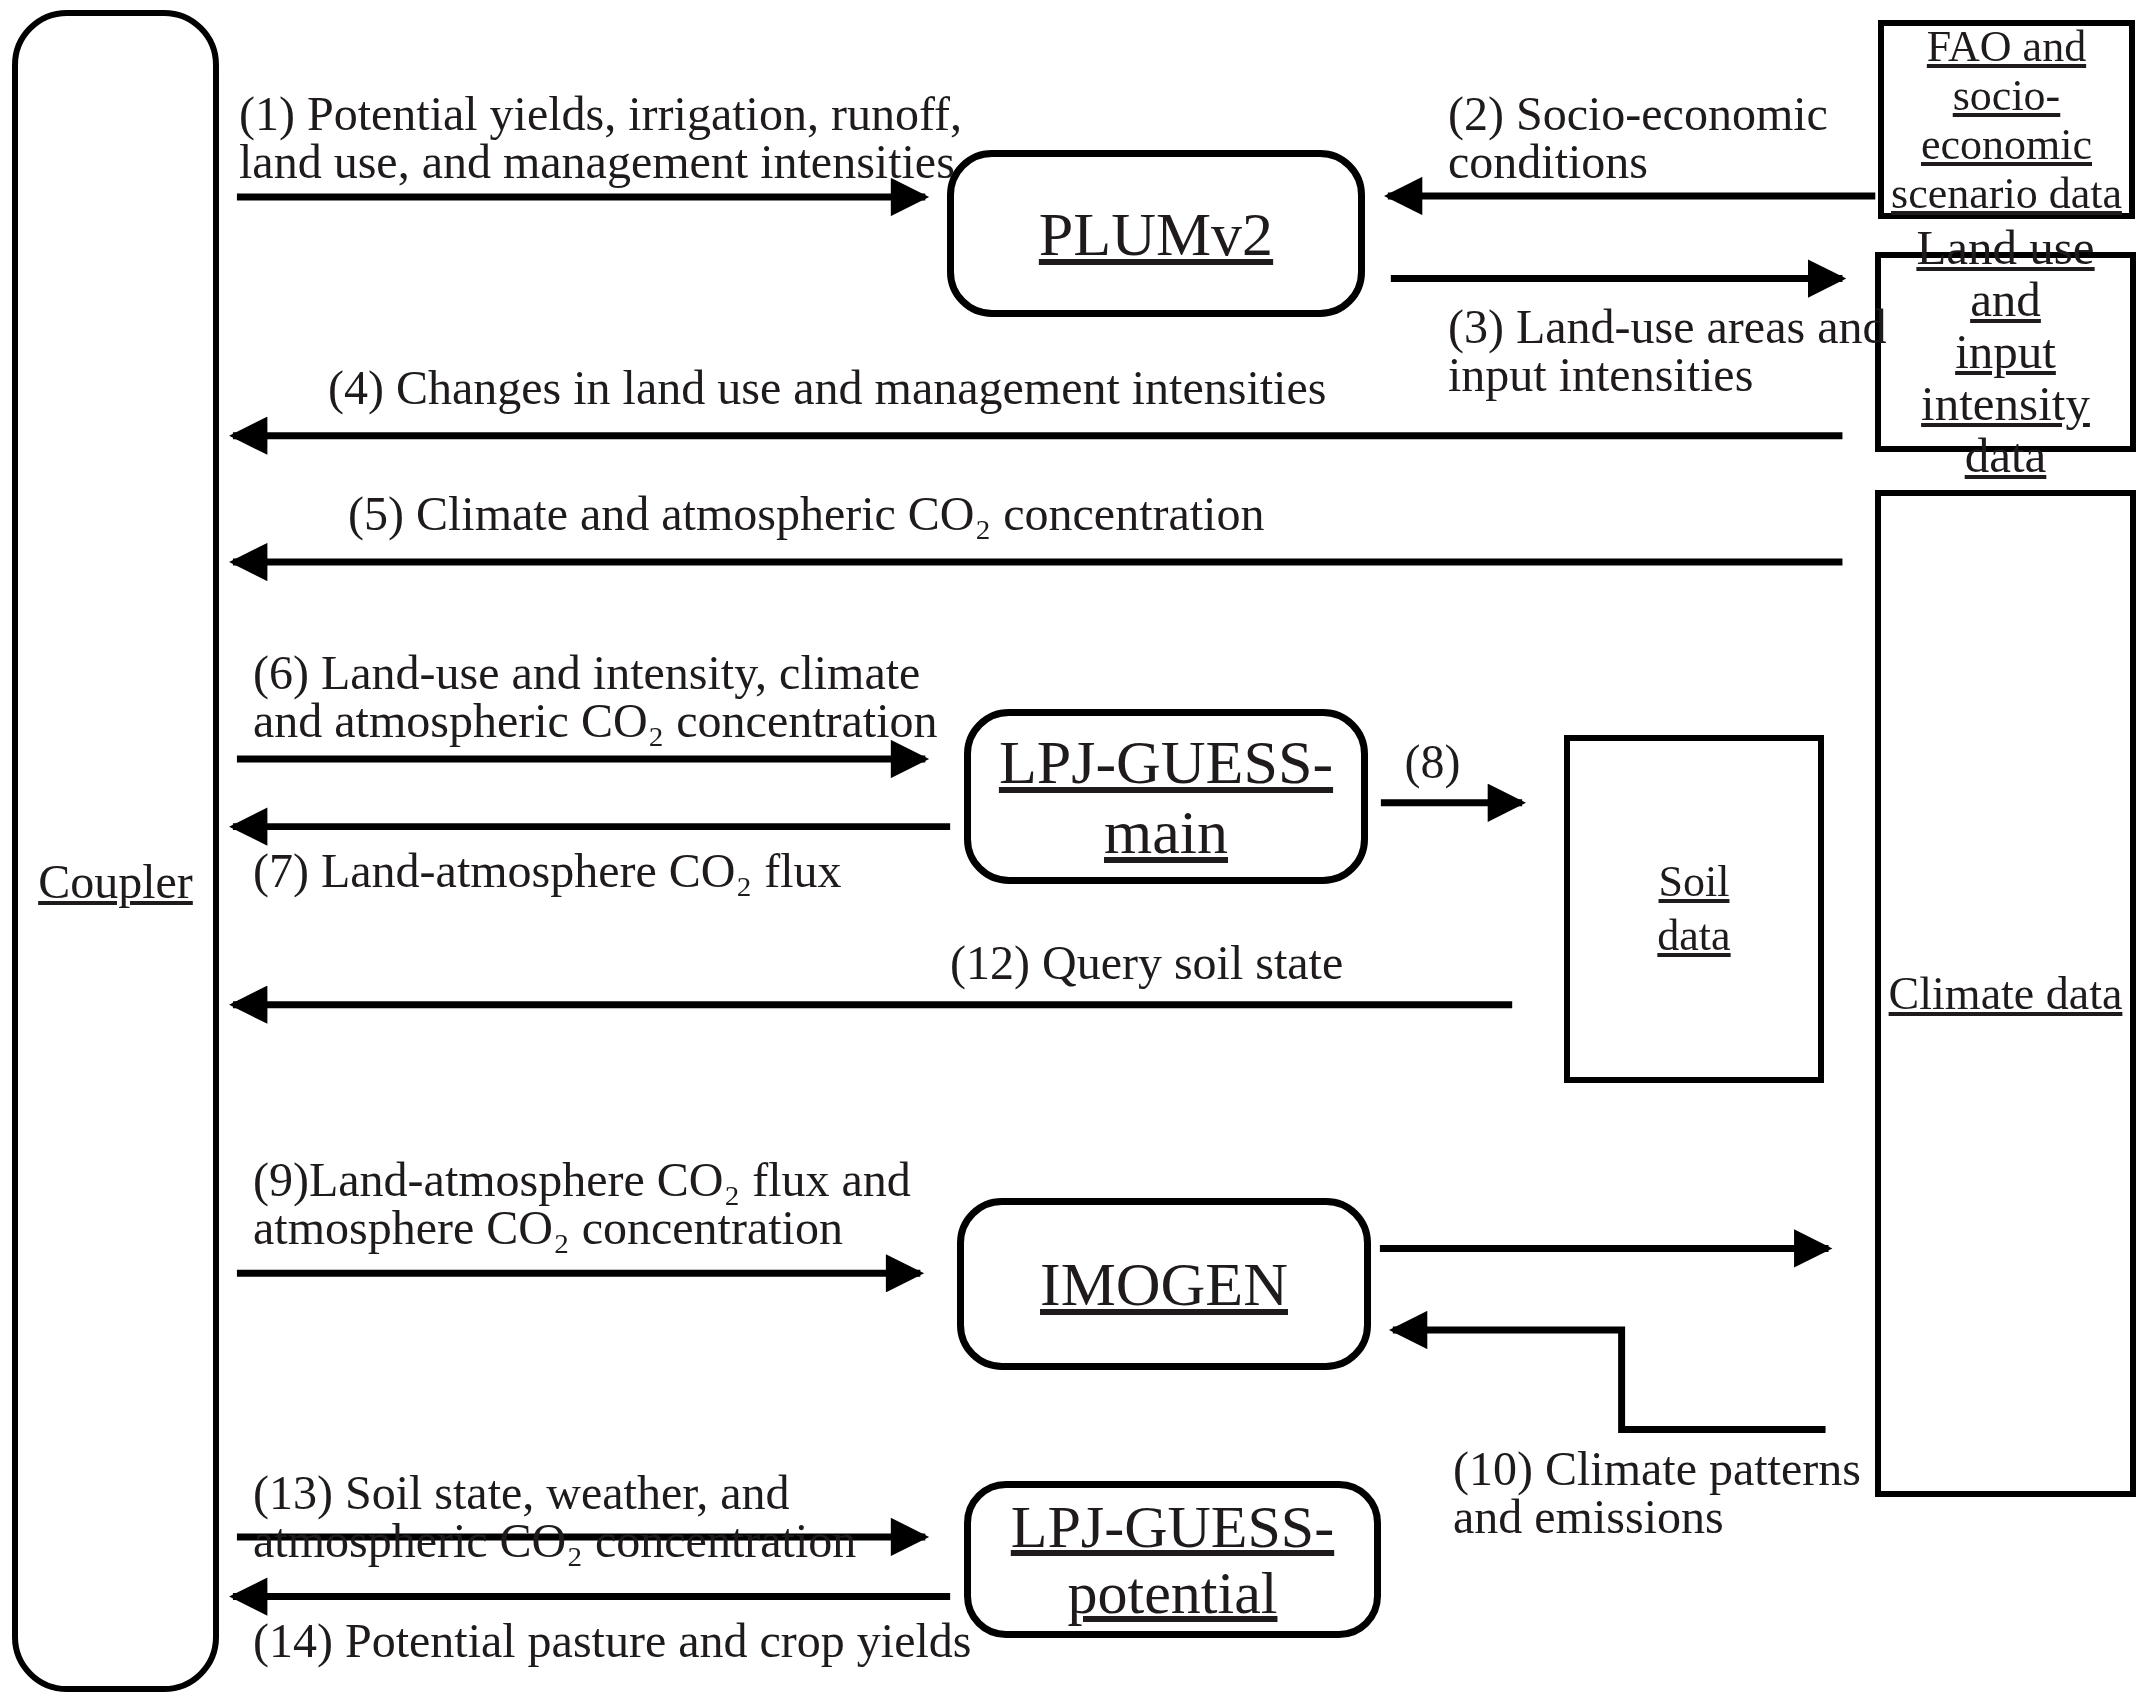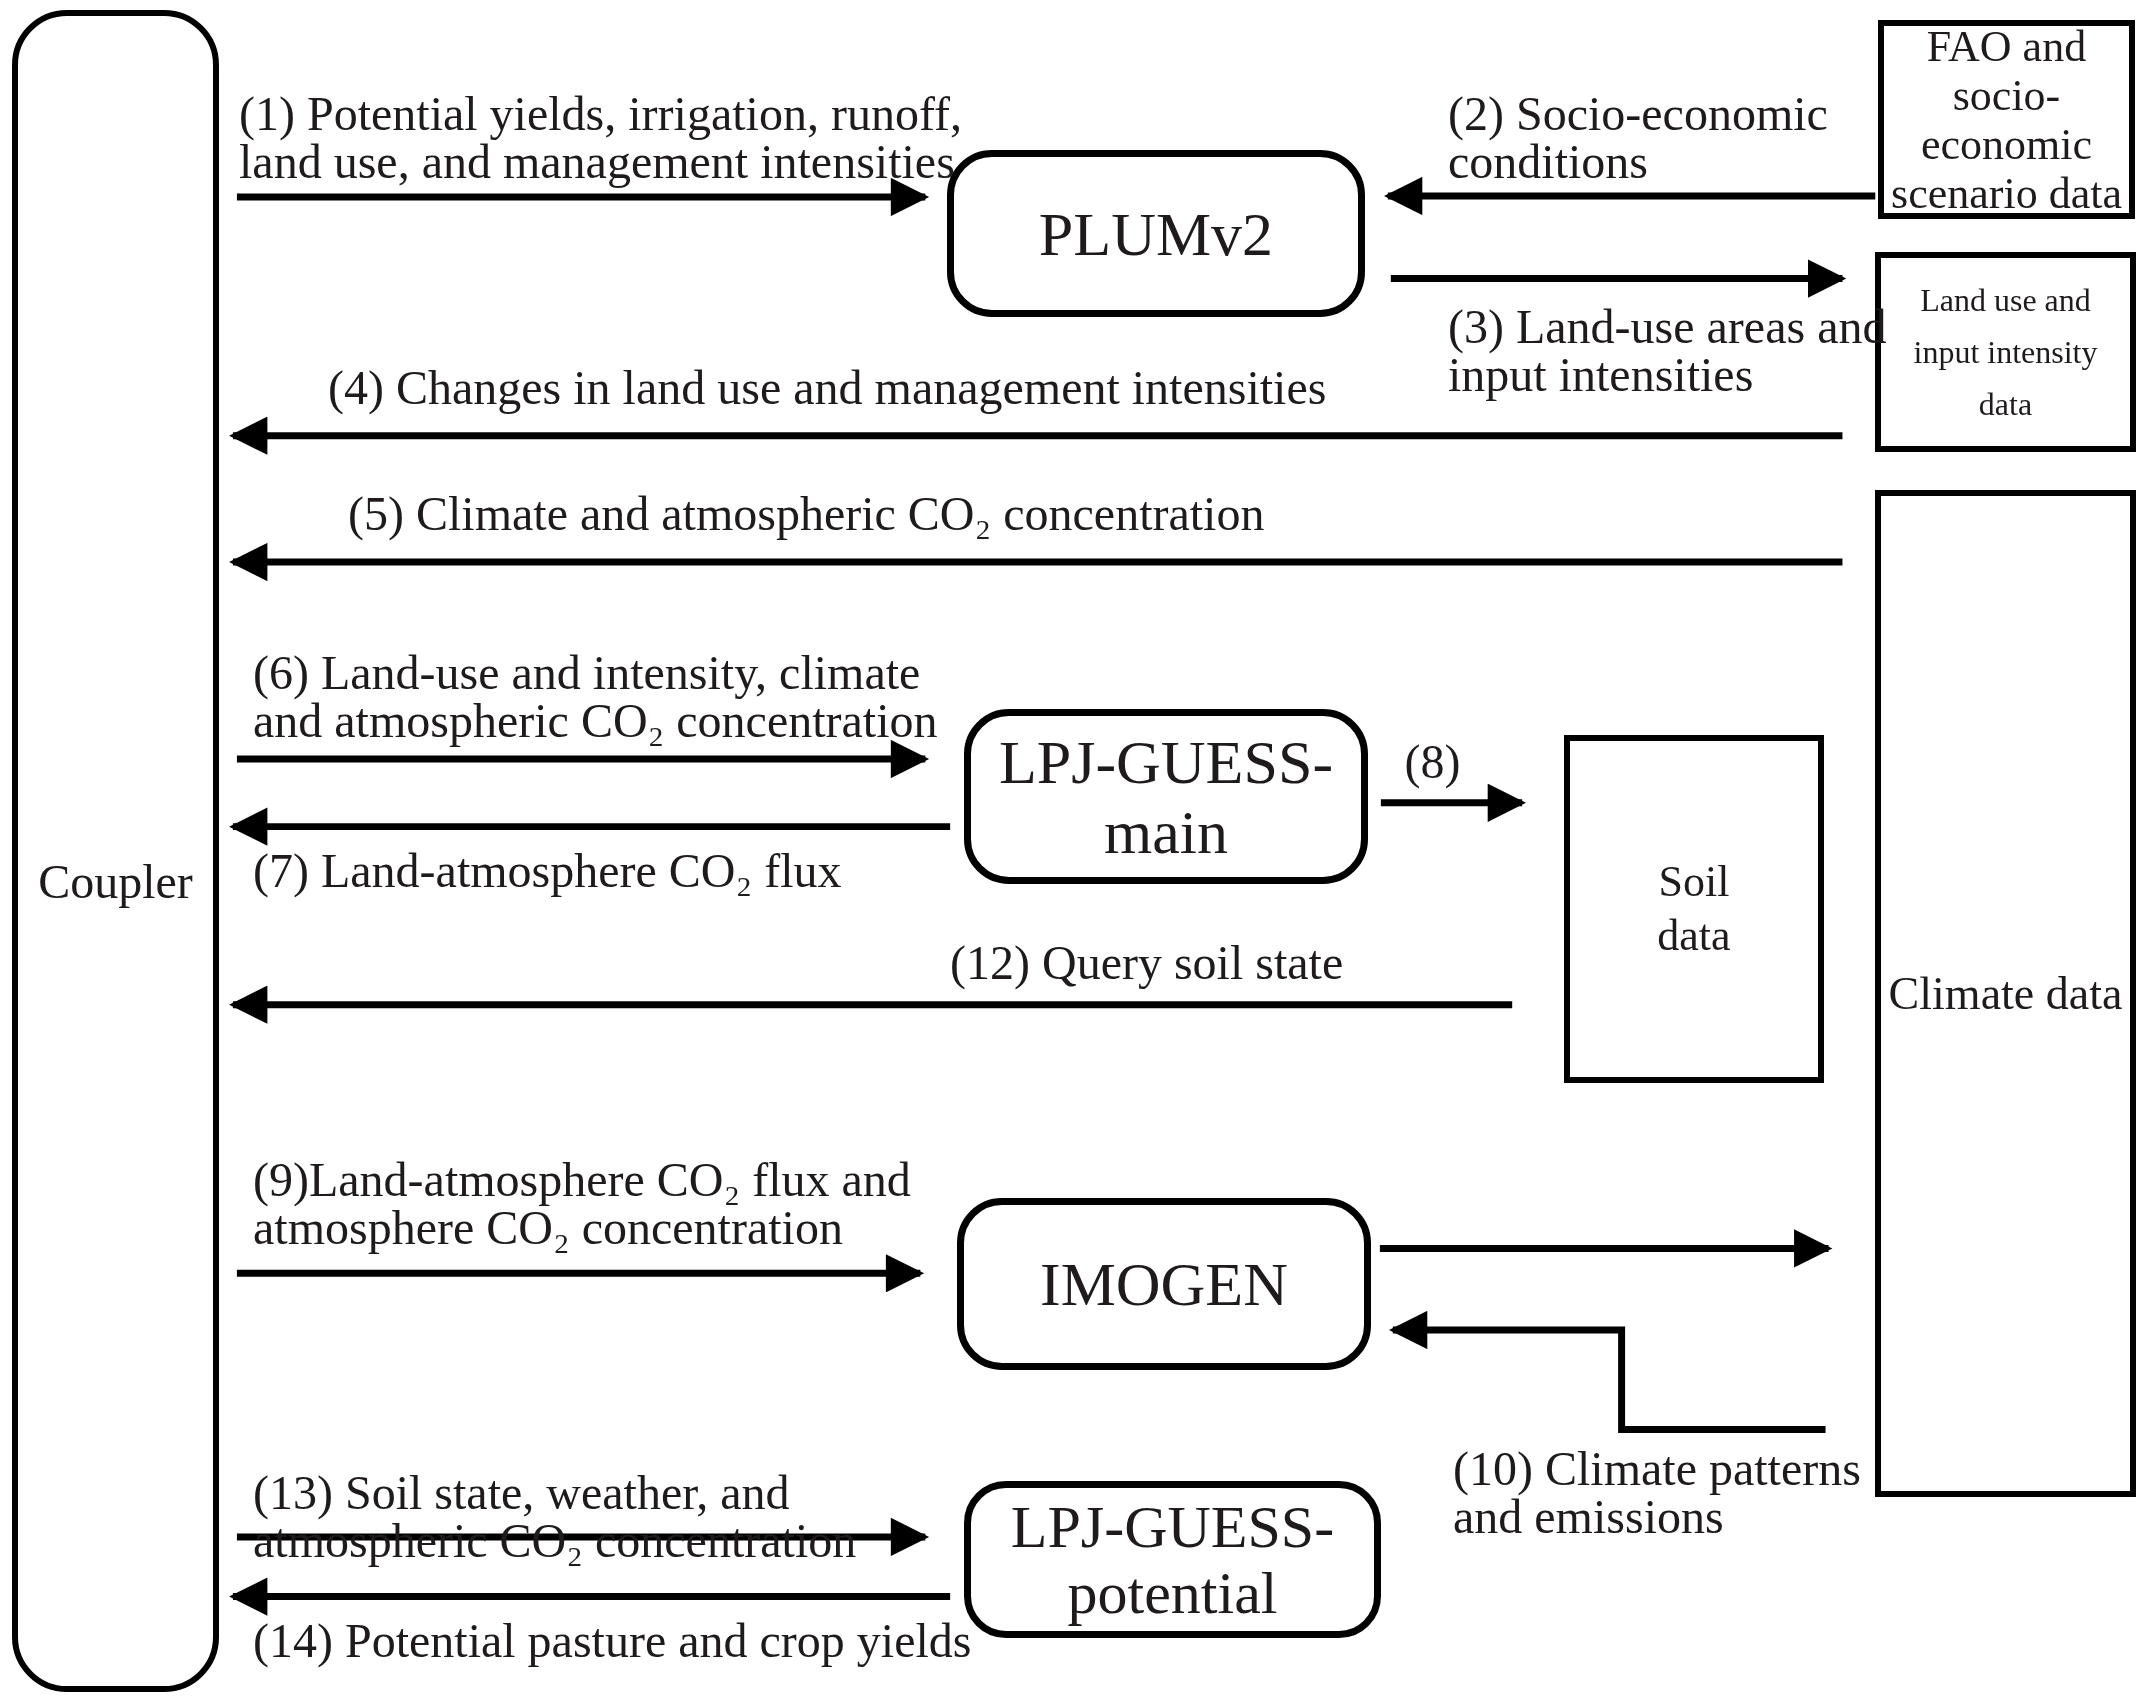--- a/index.html
+++ b/index.html
@@ -2,21 +2,21 @@
 <html><head>
 <meta charset="utf-8">
 <style>
   html,body{margin:0;padding:0;background:#fff;}
   #canvas{
     position:relative;width:2149px;height:1707px;background:#ffffff;
     font-family:"Liberation Serif","DejaVu Serif",serif;color:#1f1b1c;overflow:hidden;
   }
   #arrows{position:absolute;left:0;top:0;pointer-events:none;}
   .box{position:absolute;box-sizing:border-box;display:flex;flex-direction:column;
-       align-items:center;justify-content:center;text-align:center;background:#fff;}
+       align-items:center;justify-content:center;text-align:center;background:#fff;text-decoration:underline;}
   .rbox{border:7px solid #000;}
   .dbox{border:6px solid #000;}
   .line{display:block;}
   .lbl{position:absolute;white-space:nowrap;font-size:48px;line-height:48px;}
   .model-text{font-size:62px;line-height:70px;}
 </style>
 </head>
 <body>
 
 <div id="canvas">
@@ -67,21 +67,21 @@
     <span class="line">potential</span>
   </div>
 
   <div class="box dbox" style="left:1878px;top:20px;width:257px;height:199px;font-size:44px;line-height:49px;">
     <span class="line">FAO and</span>
     <span class="line">socio-</span>
     <span class="line">economic</span>
     <span class="line">scenario data</span>
   </div>
 
-  <div class="box dbox" style="left:1875px;top:252px;width:261px;height:200px;font-size:32px;line-height:52px;">
+  <div class="box dbox" style="left:1875px;top:252px;width:261px;height:200px;font-size:49px;line-height:52px;">
     <span class="line">Land use and</span>
     <span class="line">input intensity</span>
     <span class="line">data</span>
   </div>
 
   <div class="box dbox" style="left:1875px;top:490px;width:261px;height:1007px;font-size:46px;">
     <span class="line">Climate data</span>
   </div>
 
   <div class="box dbox" style="left:1564px;top:687px;width:260px;height:348px;font-size:44px;line-height:54px;margin-top:48px;">

